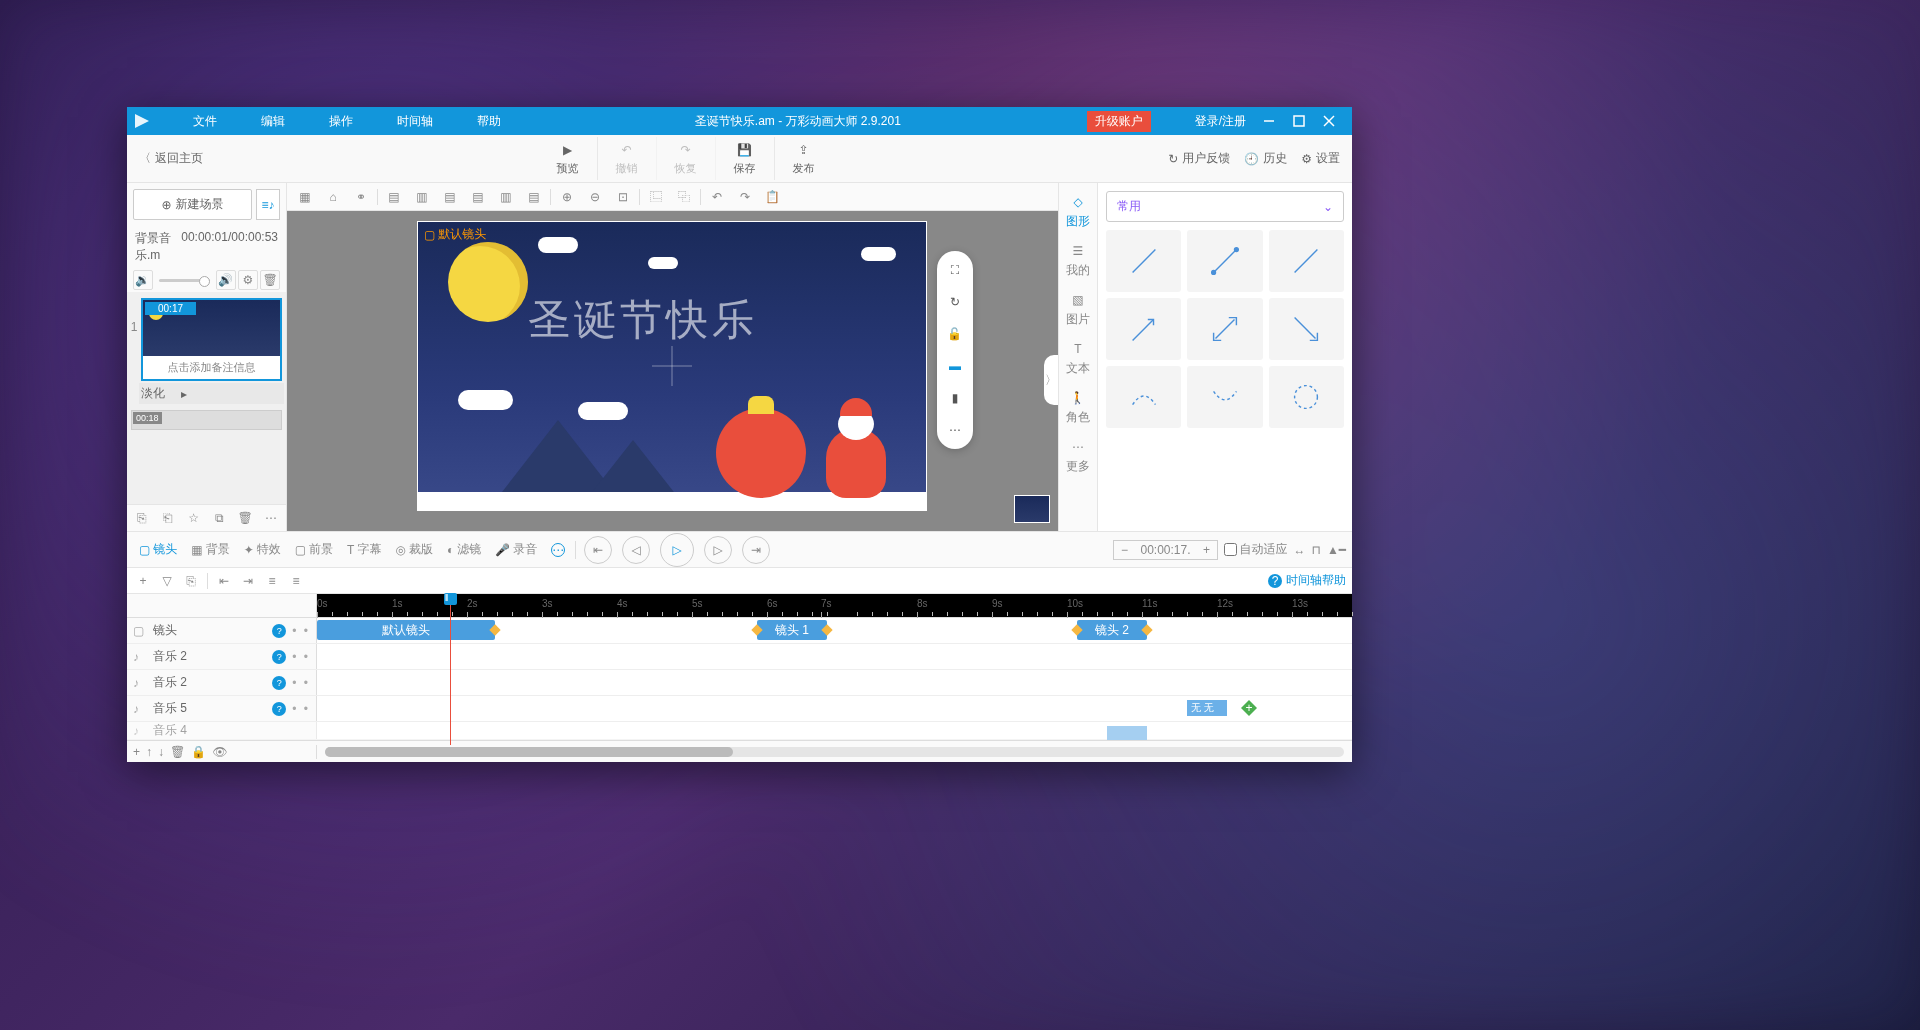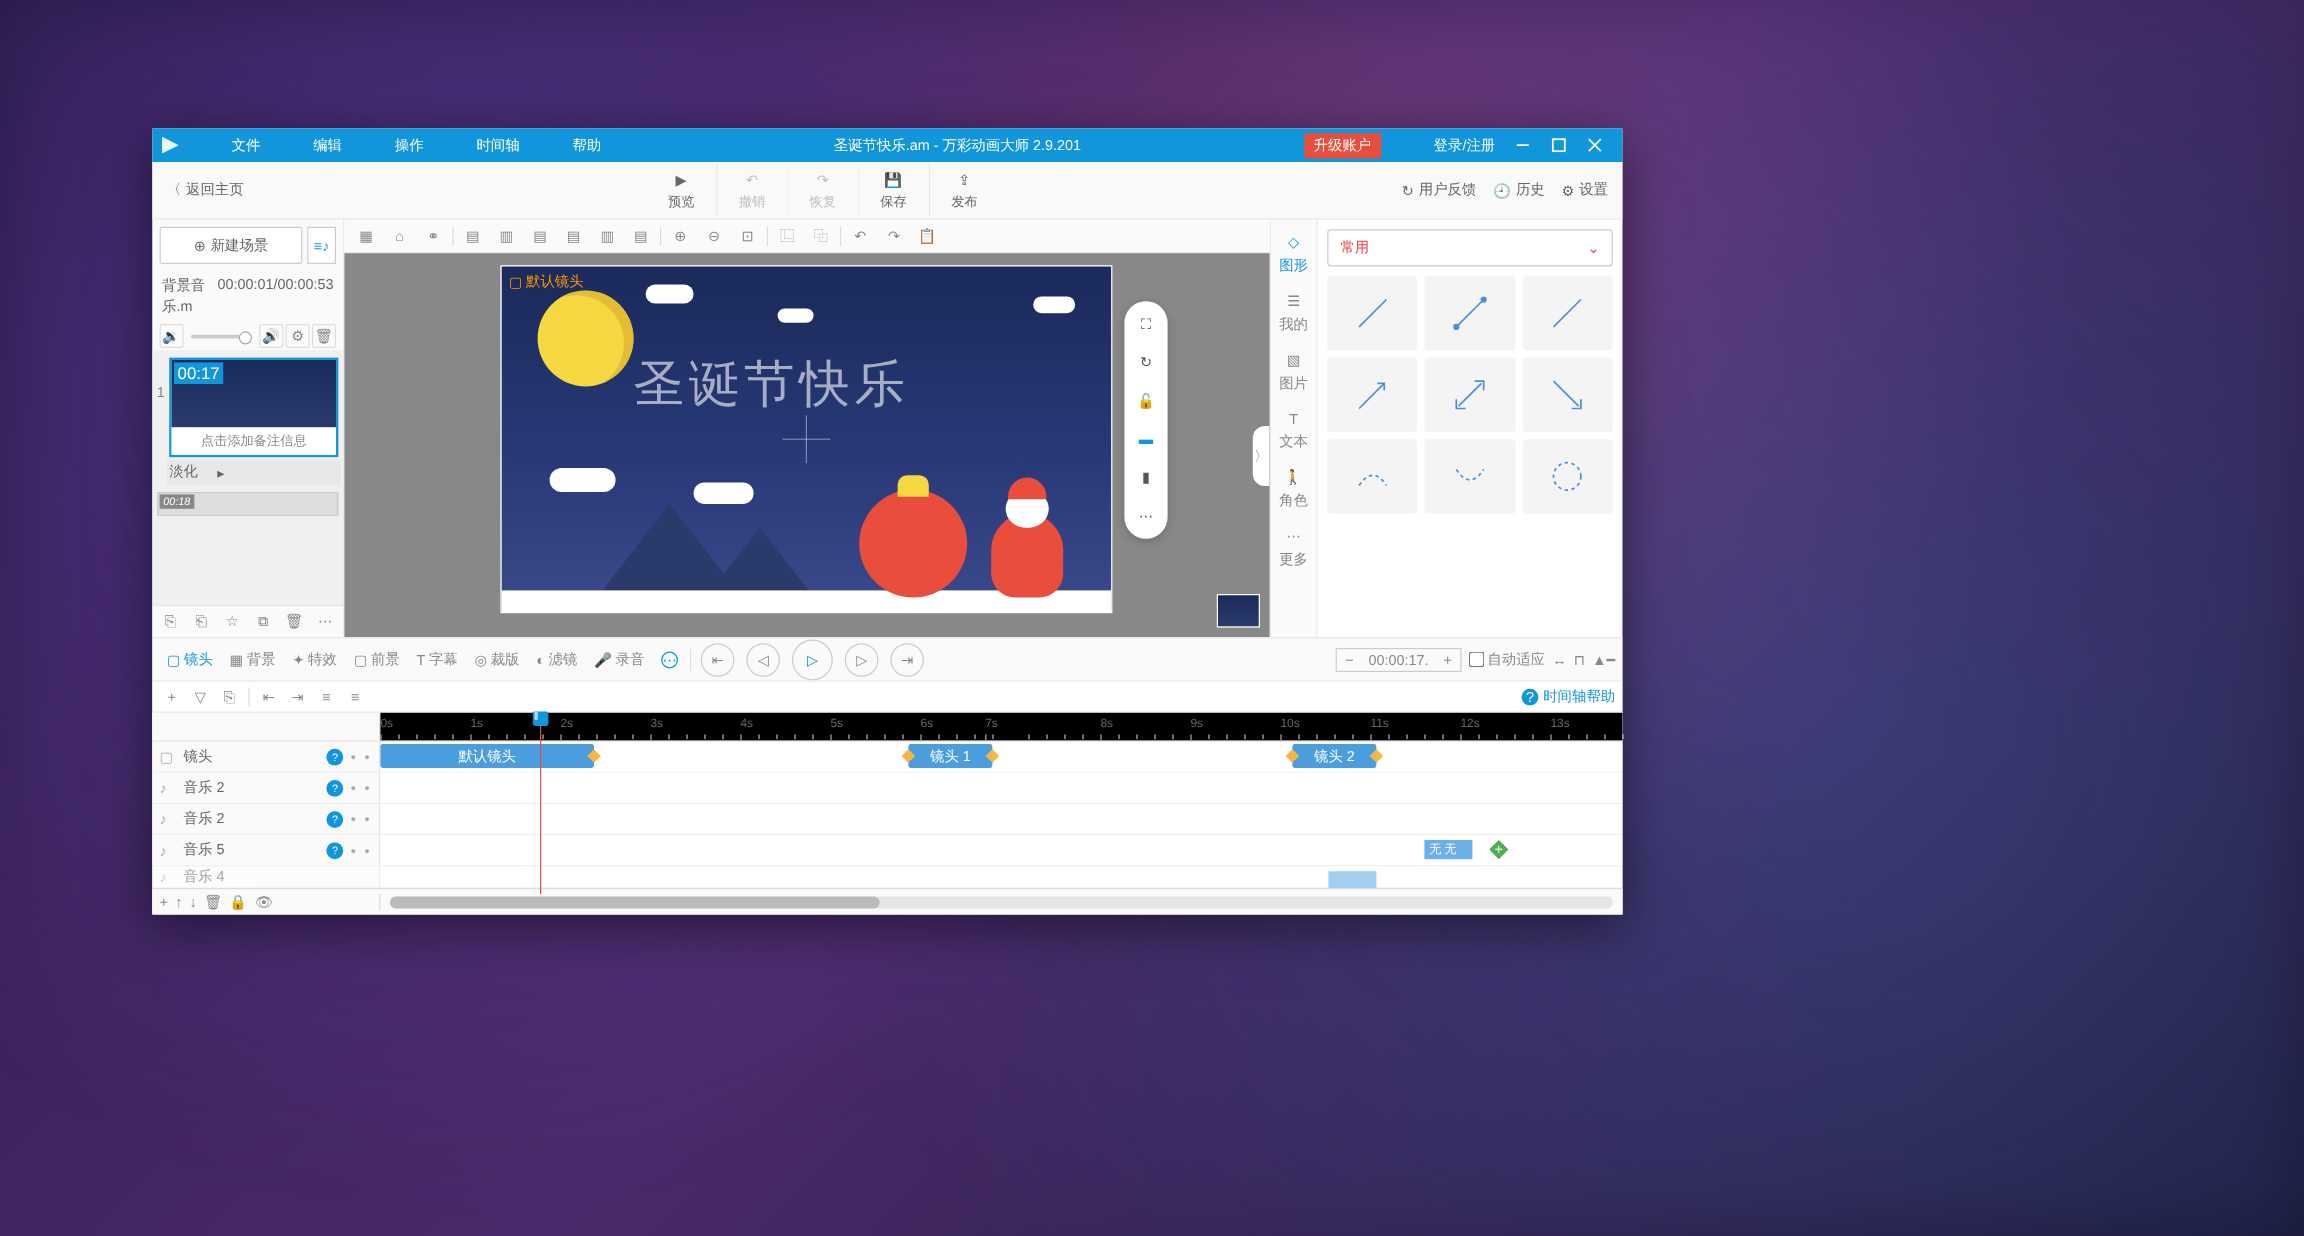--- a/index.html
+++ b/index.html
@@ -38,24 +38,24 @@
 .new-scene-side { width: 24px; border: 1px solid #ccc; background: #fff; cursor: pointer; display: flex; align-items: center; justify-content: center; color: #1296db; }
 .audio-row { padding: 4px 8px; color: #666; font-size: 11px; display: flex; justify-content: space-between; }
 .audio-ctrl { display: flex; align-items: center; gap: 2px; padding: 2px 6px; }
 .audio-ctrl .ai { width: 20px; height: 20px; display: flex; align-items: center; justify-content: center; cursor: pointer; color: #888; border: 1px solid #ddd; border-radius: 2px; }
 .audio-ctrl .slider { flex: 1; height: 3px; background: #ccc; margin: 0 4px; border-radius: 2px; position: relative; }
 .audio-ctrl .slider::after { content: ''; position: absolute; right: 0; top: -3px; width: 9px; height: 9px; background: #fff; border: 1px solid #aaa; border-radius: 50%; }
 .scene-list { flex: 1; overflow: auto; padding: 4px 2px; background: #f0f0f0; }
 .scene-item { border: 2px solid #1296db; margin: 2px; background: #fff; cursor: pointer; position: relative; }
 .scene-thumb { height: 56px; background: linear-gradient(#1a2a5a, #2a3a6a); position: relative; overflow: hidden; }
 .scene-thumb .moon { position: absolute; left: 6px; top: 6px; width: 14px; height: 14px; background: #f5d742; border-radius: 50%; }
-.scene-thumb .time-badge { position: absolute; left: 2px; top: 2px; background: #1296db; color: #fff; font-size: 14px; padding: 1px 3px; }
+.scene-thumb .time-badge { position: absolute; left: 2px; top: 2px; background: #1296db; color: #fff; font-size: 10px; padding: 1px 13px; }
 .scene-caption { padding: 4px; text-align: center; font-size: 11px; color: #888; background: #fff; }
 .scene-transition { text-align: center; padding: 2px; background: #e8e8e8; color: #666; font-size: 11px; display: flex; align-items: center; justify-content: flex-start; gap: 16px; }
-.scene-item2 { margin: 6px 2px 2px; position: relative; font-style: italic; }
+.scene-item2 { margin: 6px 2px 2px; position: relative; }
 .scene-thumb2 { height: 20px; background: #ddd; border: 1px solid #ccc; }
 .scene-thumb2 .time-badge { position: absolute; left: 2px; top: 2px; background: #888; color: #fff; font-size: 9px; padding: 1px 3px; }
 .scene-toolbar { display: flex; justify-content: space-around; padding: 4px 2px; border-top: 1px solid #e5e5e5; background: #fafafa; }
 .scene-toolbar .st { width: 18px; height: 18px; cursor: pointer; color: #888; display: flex; align-items: center; justify-content: center; }
 
 
 .canvas-area { flex: 1; display: flex; flex-direction: column; background: #f5f5f5; position: relative; }
 .canvas-toolbar { height: 28px; background: #fafafa; border-bottom: 1px solid #e5e5e5; display: flex; align-items: center; padding: 0 4px; gap: 0; }
 .ct-btn { width: 28px; height: 24px; display: flex; align-items: center; justify-content: center; cursor: pointer; color: #888; }
 .ct-sep { width: 1px; height: 16px; background: #ddd; margin: 0 2px; }
@@ -86,21 +86,21 @@
 .canvas-float .cf.active { color: #1296db; }
 .canvas-mini { position: absolute; right: 8px; bottom: 8px; width: 36px; height: 28px; background: linear-gradient(#1a2a5a, #2a3a6a); border: 1px solid #fff; }
 .canvas-expand { position: absolute; right: 0; top: 45%; width: 14px; height: 50px; background: #fff; border-radius: 10px 0 0 10px; display: flex; align-items: center; justify-content: center; color: #888; cursor: pointer; }
 
 
 .right-tabs { width: 40px; background: #fafafa; border-left: 1px solid #e5e5e5; border-right: 1px solid #e5e5e5; display: flex; flex-direction: column; align-items: center; padding-top: 4px; }
 .rtab { width: 36px; padding: 6px 0; text-align: center; cursor: pointer; color: #888; font-size: 11px; }
 .rtab.active { color: #1296db; }
 .rtab .ico { width: 18px; height: 18px; margin: 0 auto 2px; display: flex; align-items: center; justify-content: center; }
 .right-panel { width: 254px; background: #fff; display: flex; flex-direction: column; padding: 8px; }
-.shape-select { border: 1px solid #ccc; padding: 6px 10px; border-radius: 3px; display: flex; justify-content: space-between; align-items: center; color: #ef4444; cursor: pointer; margin-bottom: 8px; gap: 47px; }
+.shape-select { border: 1px solid #ccc; padding: 6px 10px; border-radius: 3px; display: flex; justify-content: space-between; align-items: center; color: #8b5cf6; cursor: pointer; margin-bottom: 8px; gap: 47px; }
 .shape-grid { display: grid; grid-template-columns: repeat(3, 1fr); gap: 6px; }
 .shape-cell { height: 62px; background: #f4f4f4; border-radius: 3px; display: flex; align-items: center; justify-content: center; cursor: pointer; }
 .shape-cell svg { width: 38px; height: 38px; stroke: #4a90d9; stroke-width: 1.5; fill: none; }
 
 
 .timeline-tabs { height: 36px; border-top: 1px solid #e5e5e5; background: #fafafa; display: flex; align-items: center; padding: 0 6px; gap: 2px; }
 .tt-item { display: flex; align-items: center; gap: 3px; padding: 4px 6px; cursor: pointer; color: #888; font-size: 11px; }
 .tt-item.active { color: #1296db; }
 .tt-sep { width: 1px; height: 18px; background: #ddd; margin: 0 2px; }
 .tt-circ { width: 28px; height: 28px; border: 1px solid #ccc; border-radius: 50%; display: flex; align-items: center; justify-content: center; cursor: pointer; margin: 0 4px; color: #888; }

